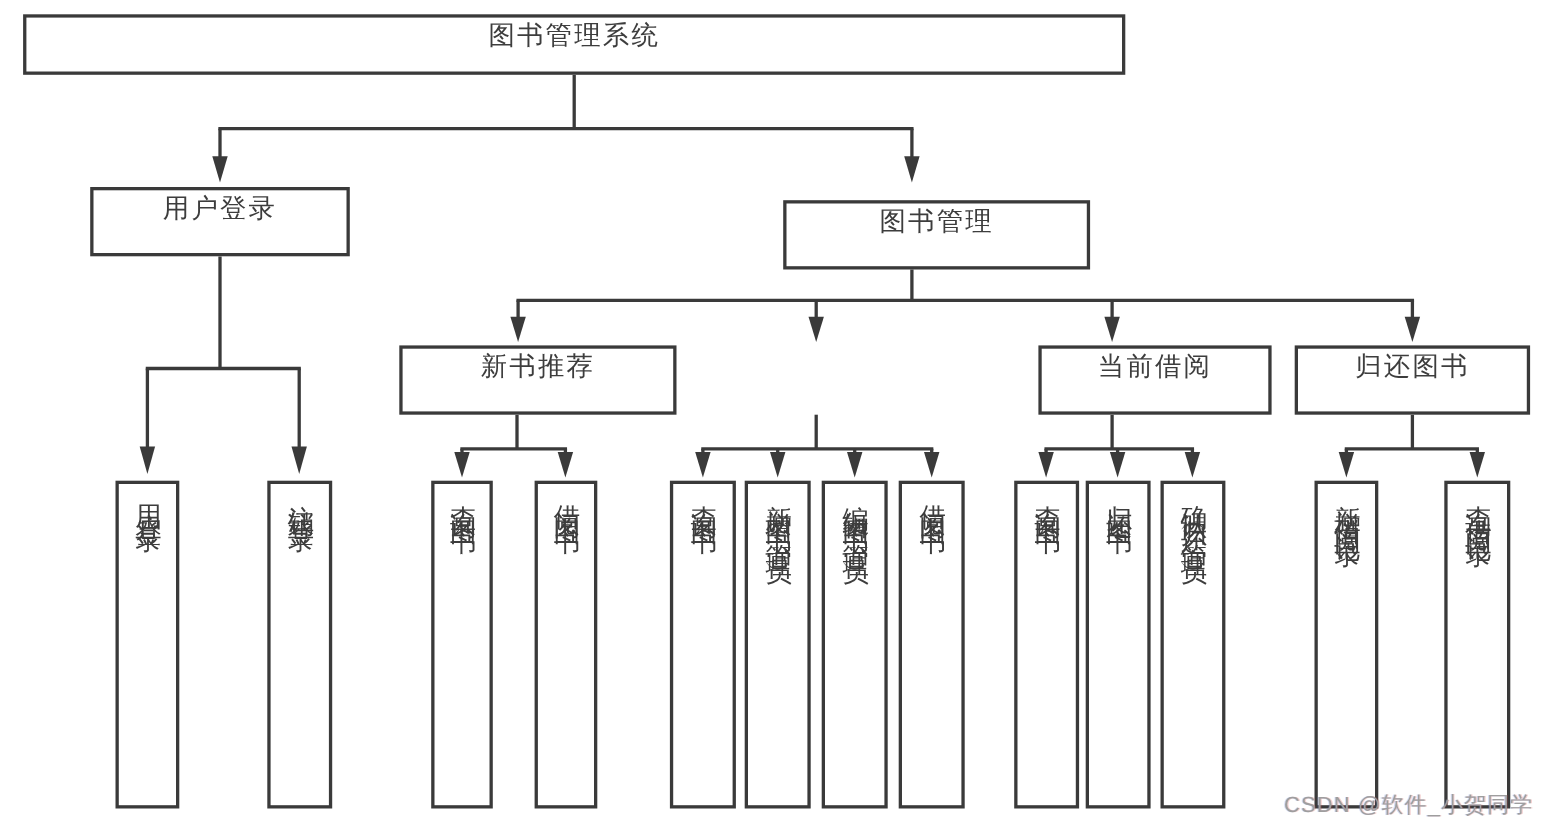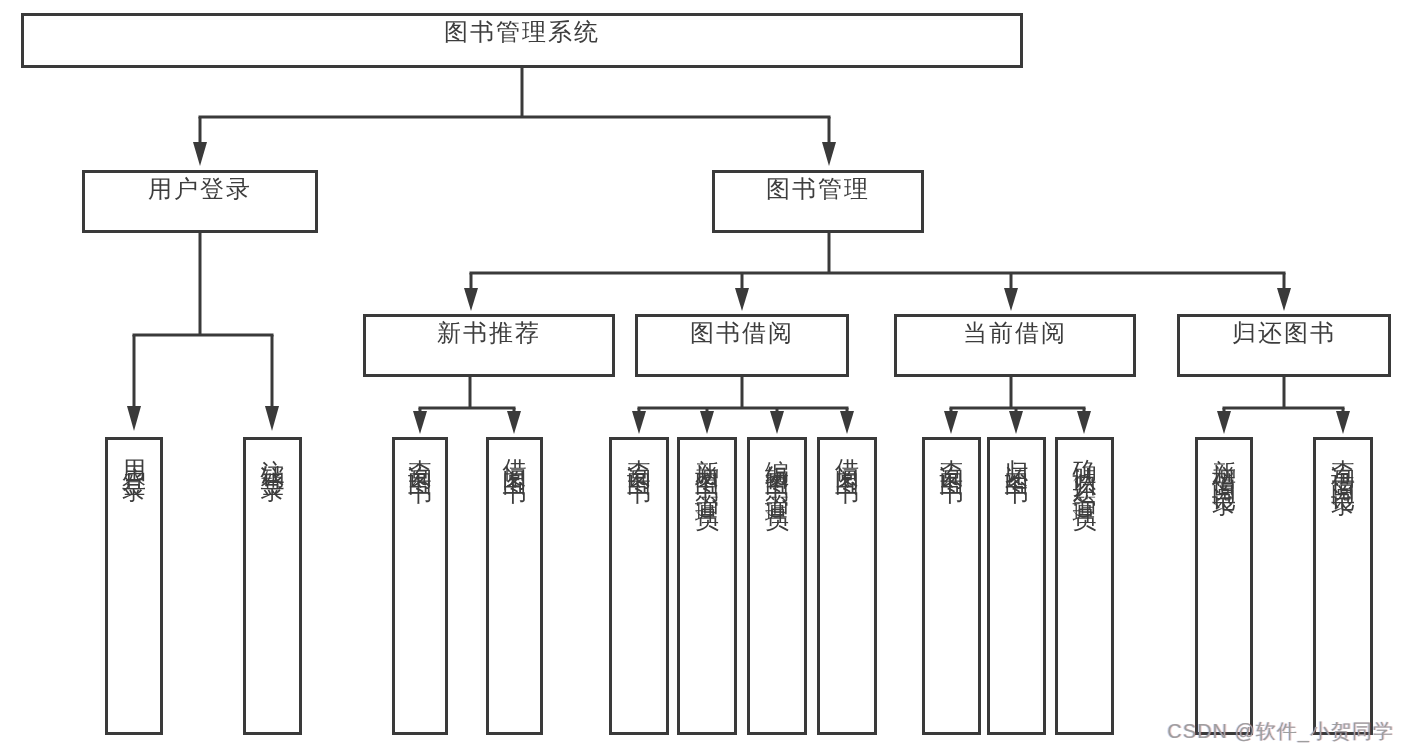--- a/index.html
+++ b/index.html
@@ -122,31 +122,28 @@
     </g>
   </svg>
 
   <div class="box" style="left:21px;top:13px;width:1002px;height:55px">
     <span class="hlabel">图书管理系统</span>
   </div>
 
   <div class="box" style="left:82px;top:170px;width:236px;height:63px">
     <span class="hlabel">用户登录</span>
   </div>
-  <div class="box" style="left:712px;top:170px;width:212px;height:63px">
+  <div class="box" style="left:712px;top:182px;width:279px;height:63px">
     <span class="hlabel">图书管理</span>
   </div>
 
   <div class="box" style="left:363px;top:314px;width:252px;height:63px">
     <span class="hlabel">新书推荐</span>
   </div>
-  <div class="box" style="left:635px;top:314px;width:214px;height:63px">
-    <span class="hlabel">图书借阅</span>
-  </div>
-  <div class="box" style="left:894px;top:314px;width:242px;height:63px">
+  <div class="box" style="left:944px;top:314px;width:212px;height:63px">
     <span class="hlabel">当前借阅</span>
   </div>
   <div class="box" style="left:1177px;top:314px;width:214px;height:63px">
     <span class="hlabel">归还图书</span>
   </div>
 
   <div class="box" style="left:105px;top:437px;width:58px;height:298px">
     <span class="vlabel">用户登录</span>
   </div>
   <div class="box" style="left:243px;top:437px;width:59px;height:298px">

